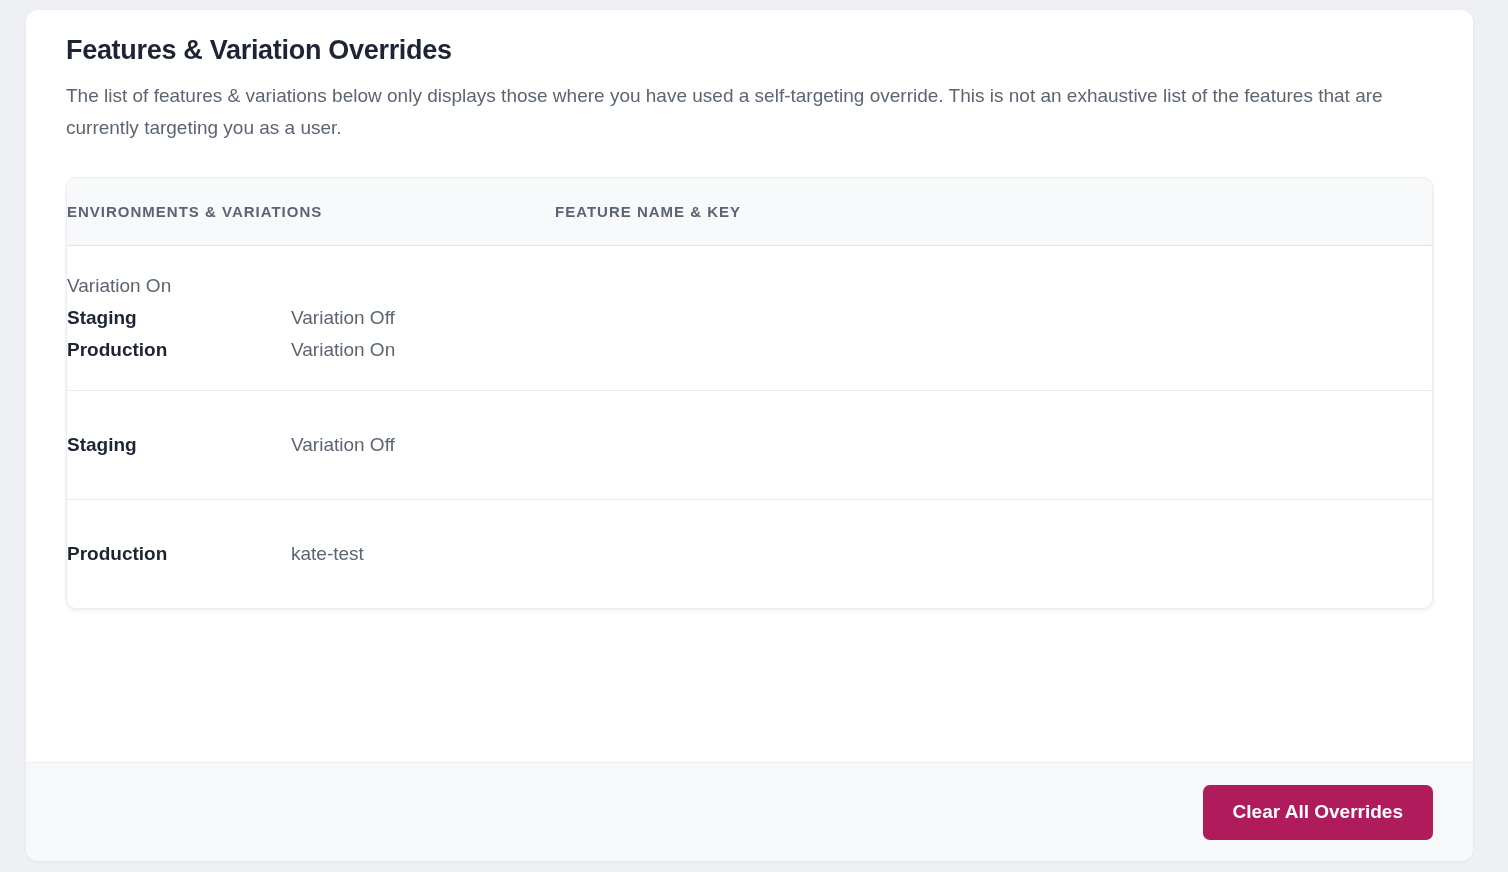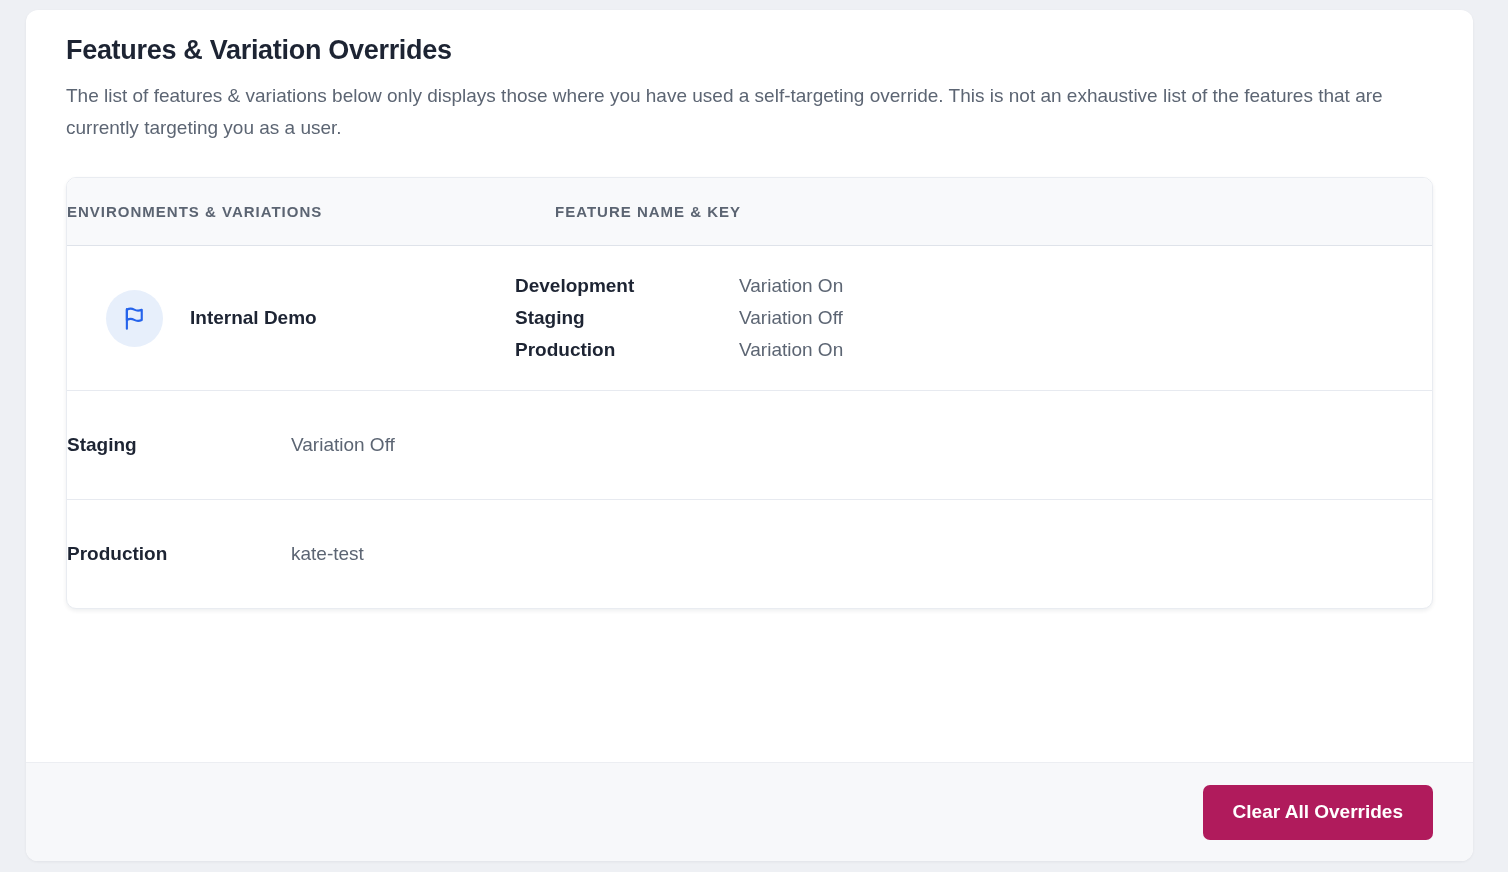--- a/index.html
+++ b/index.html
@@ -146,32 +146,22 @@
     <h1 class="page-title">Features &amp; Variation Overrides</h1>
     <p class="page-desc">The list of features &amp; variations below only displays those where you have used a self-targeting override. This is not an exhaustive list of the features that are currently targeting you as a user.</p>
 
     <div class="table">
       <div class="thead">
         <div class="th">Environments &amp; variations</div>
         <div class="th first">Feature name &amp; key</div>
       </div>
       <div id="tbody">
           <div class="trow">
-            <div class="cell-feature">
-              <div class="icon-circle">
-                <svg width="30" height="30" viewBox="0 0 24 24" fill="none" stroke="#2563eb" stroke-width="1.7" stroke-linecap="round" stroke-linejoin="round">
-                  <path d="M5.5 20.5 V 4.8"></path>
-                  <path d="M5.5 5.4 C 7.6 4.2 9.5 4.3 11.4 5.3 C 13.3 6.3 15.2 6.4 17.4 5.4 L 17.4 13.6 C 15.2 14.6 13.3 14.5 11.4 13.5 C 9.5 12.5 7.6 12.4 5.5 13.6 Z"></path>
-                </svg>
-              </div>
-              <div class="feature-name">Internal Demo</div>
-            </div>
             <div class="cell-envs">
               <div class="env-line">
-                <div class="env-name">Development</div>
                 <div class="env-variation">Variation On</div>
               </div>
               <div class="env-line">
                 <div class="env-name">Staging</div>
                 <div class="env-variation">Variation Off</div>
               </div>
               <div class="env-line">
                 <div class="env-name">Production</div>
                 <div class="env-variation">Variation On</div>
               </div>

